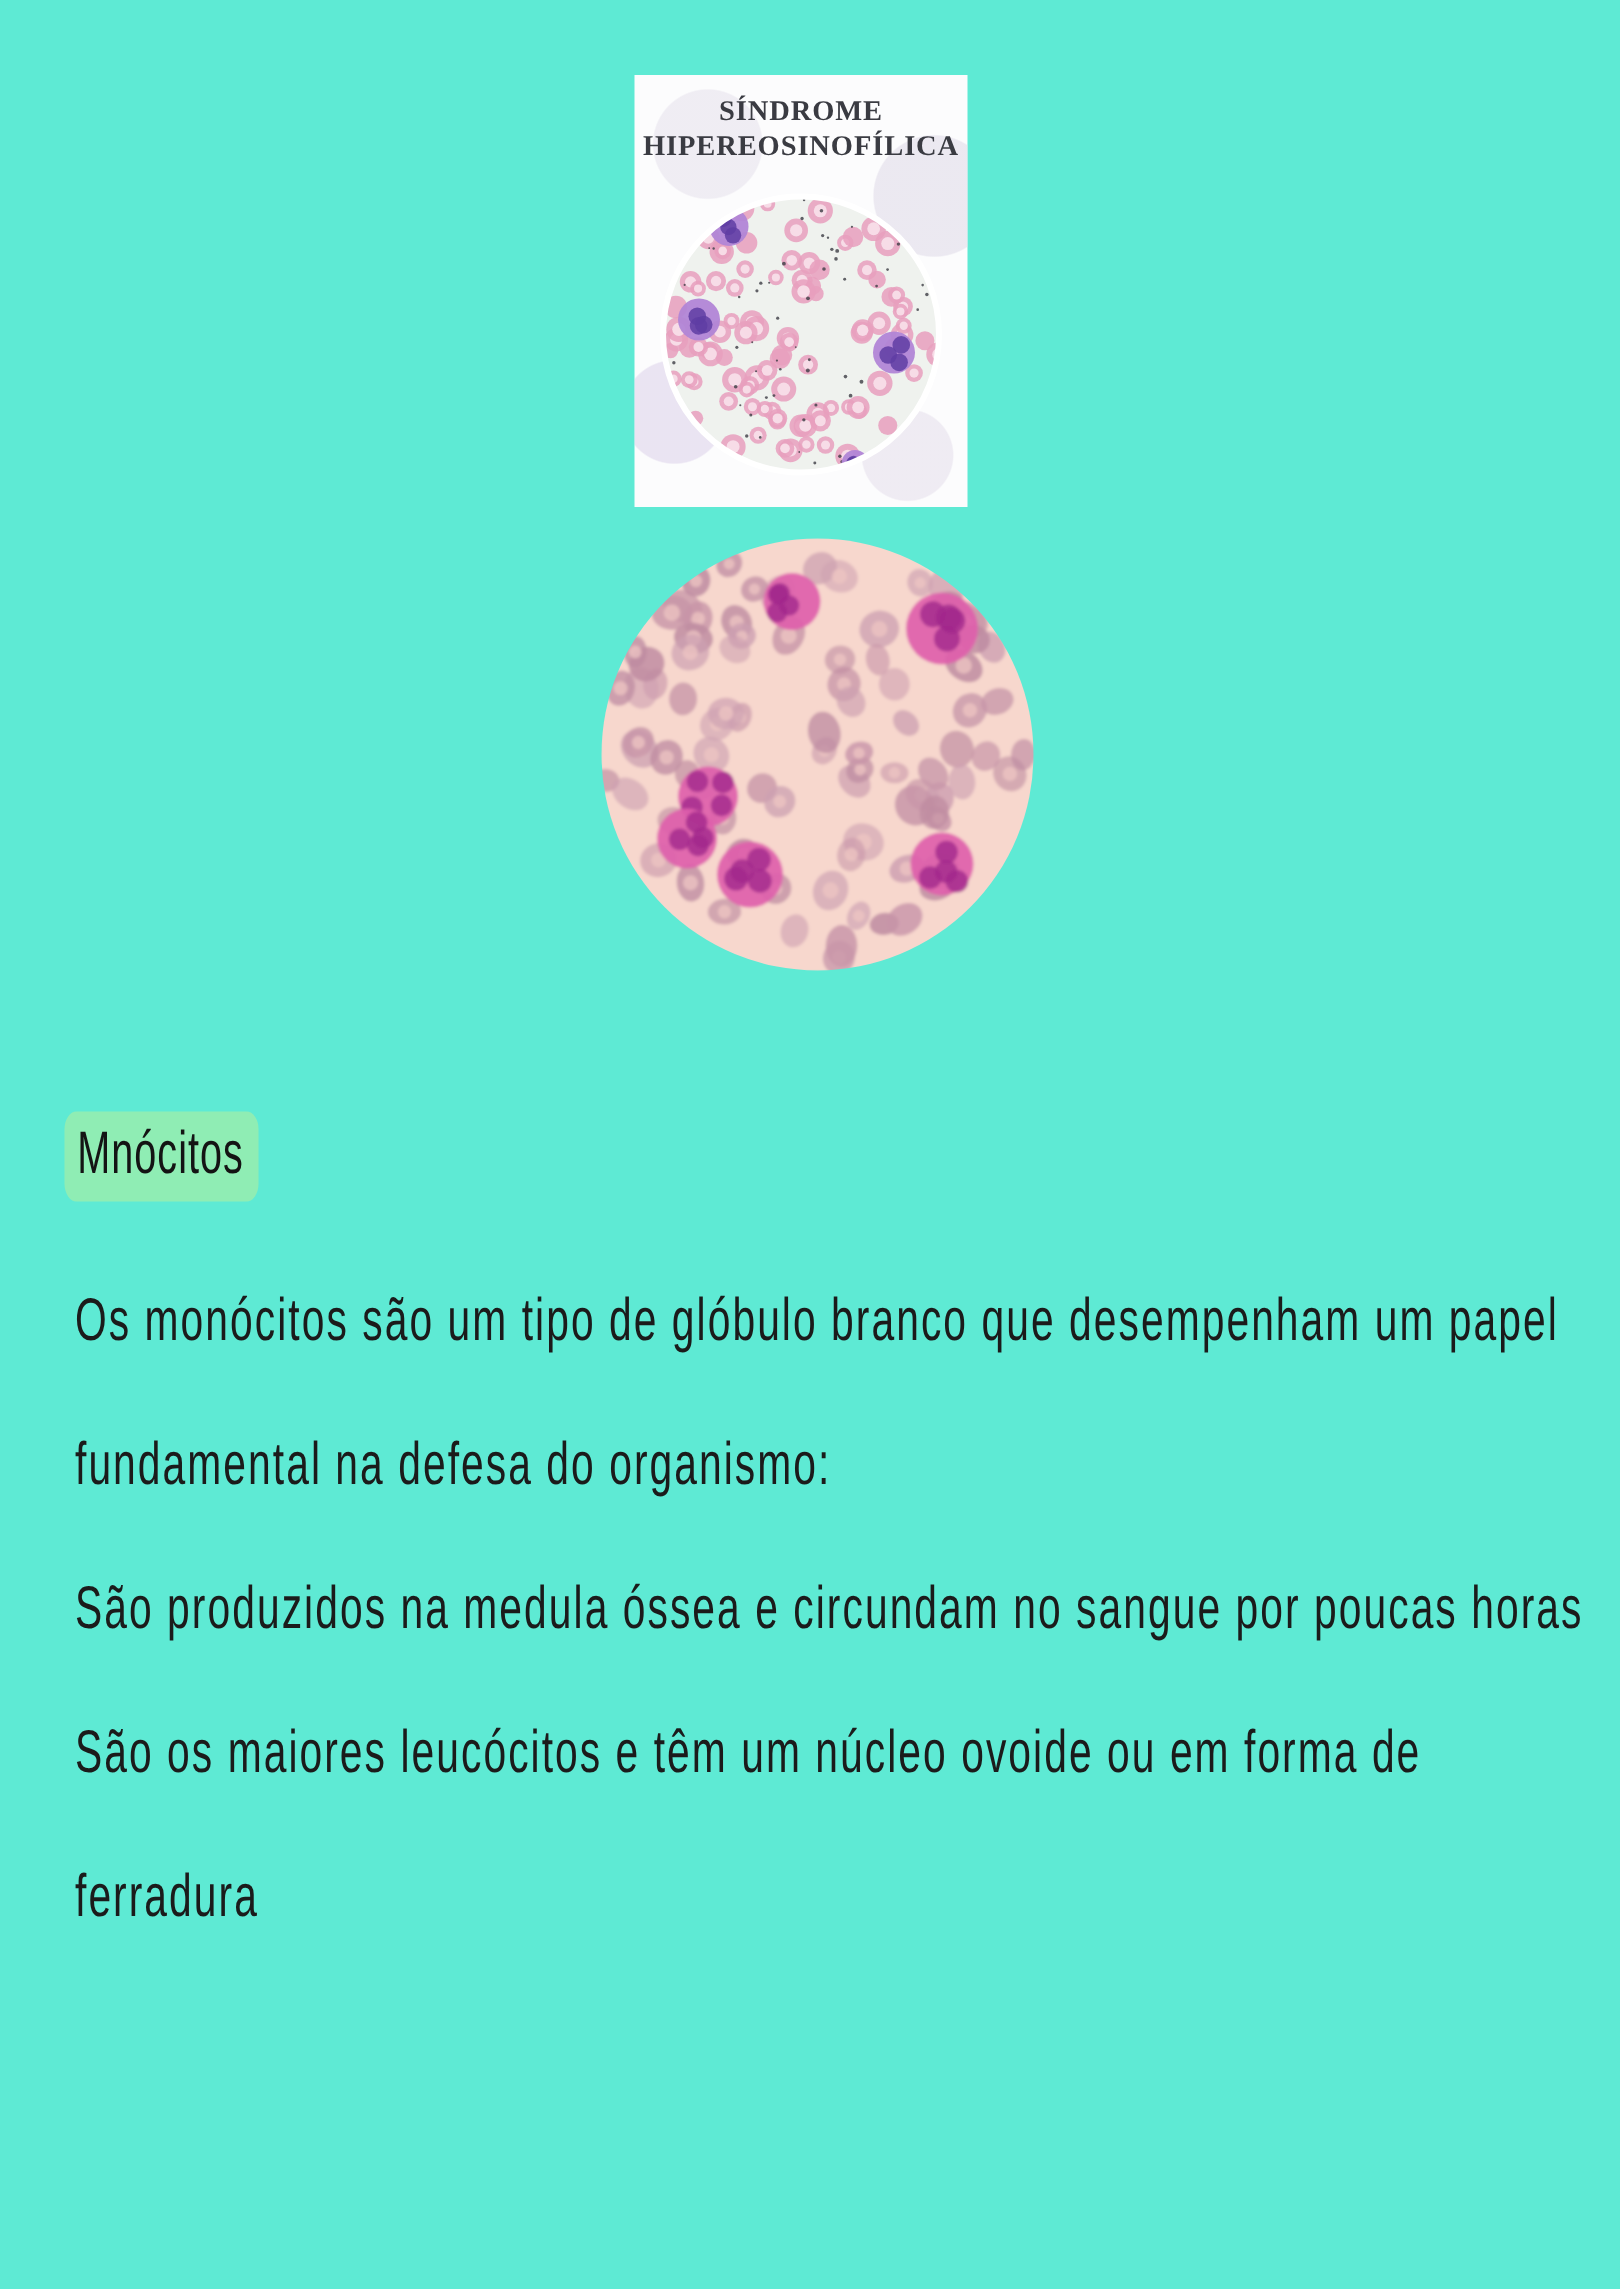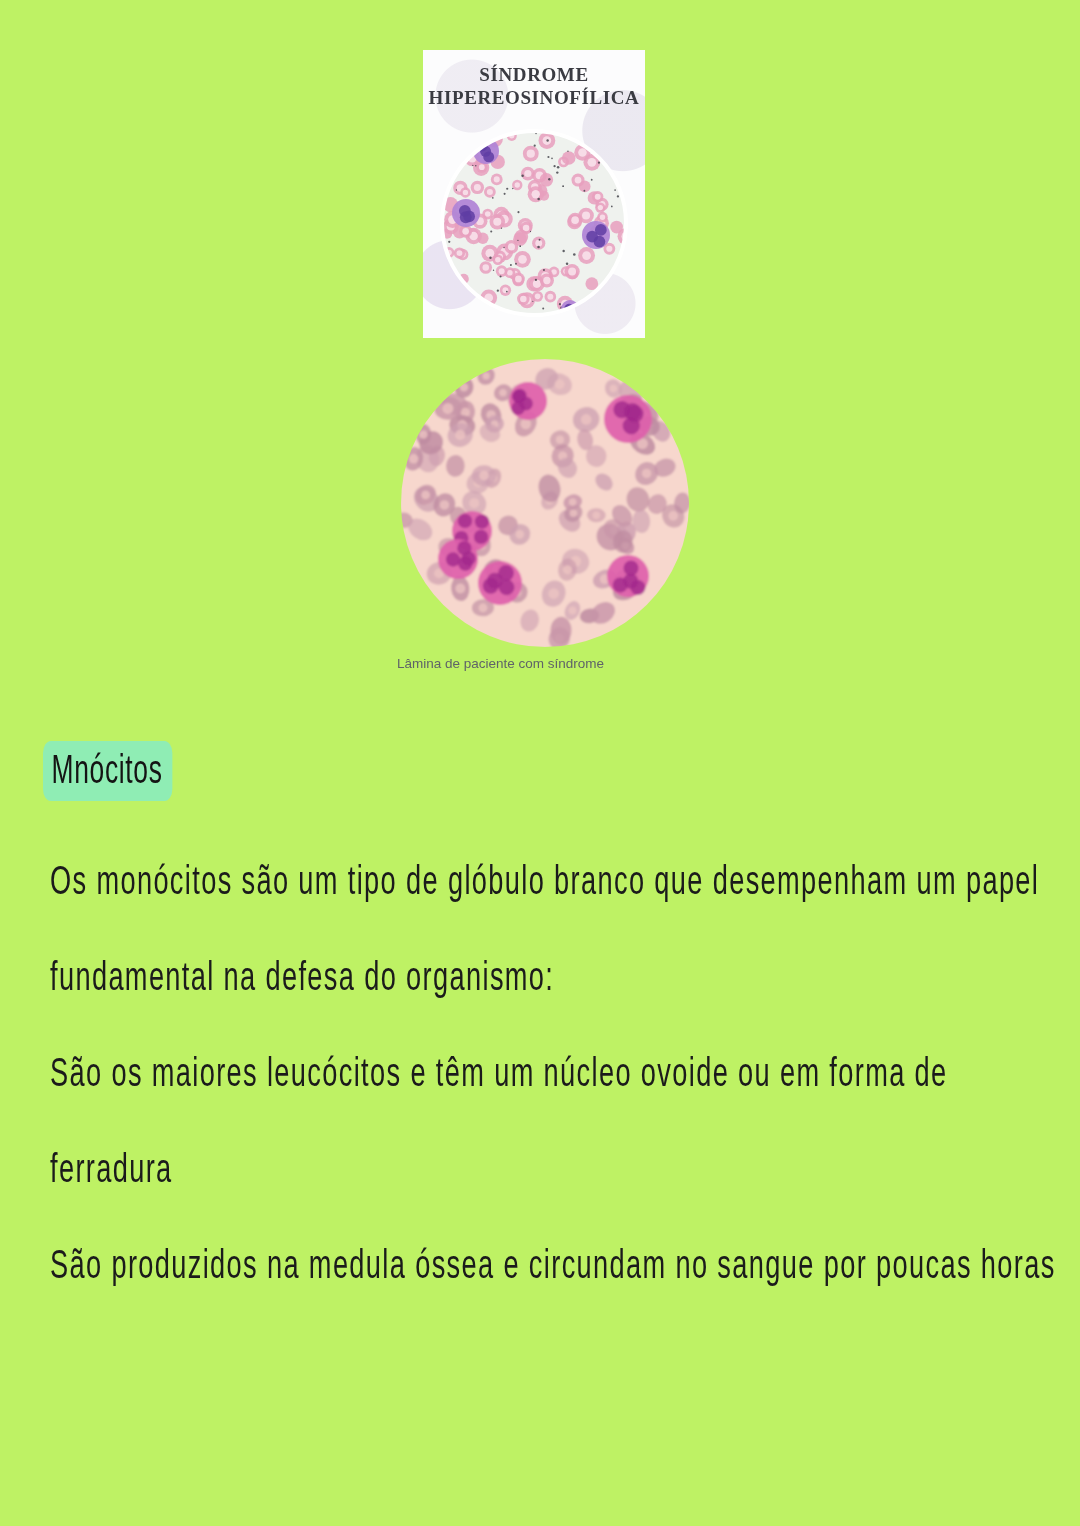--- a/index.html
+++ b/index.html
@@ -1,20 +1,20 @@
 <!DOCTYPE html>
 <html><head>
 <meta charset="utf-8">
 <style>
   html,body{margin:0;padding:0;}
   body{
     width:1080px;height:1526px;background:#ffffff;overflow:hidden;
     font-family:"Liberation Sans",sans-serif;
   }
-  .page{position:relative;width:1080px;height:1526px;background:#bef264;}
+  .page{position:relative;width:1080px;height:1526px;background:#5eead4;}
 
   
   .figure-card{
     position:absolute;left:423px;top:50px;width:222px;height:288px;
     background:
       radial-gradient(circle at 12% 78%, rgba(207,192,226,.40) 0 34px, transparent 35px),
       radial-gradient(circle at 90% 28%, rgba(222,217,231,.55) 0 40px, transparent 41px),
       radial-gradient(circle at 82% 88%, rgba(226,219,233,.50) 0 30px, transparent 31px),
       radial-gradient(circle at 22% 16%, rgba(231,227,237,.60) 0 36px, transparent 37px),
       radial-gradient(circle at 55% 55%, rgba(236,233,240,.55) 0 46px, transparent 47px),
@@ -489,34 +489,33 @@
         <circle cx="106.53729122292124" cy="229.25358363732397" r="7.92" fill="#a1288c" opacity="0.8"></circle>
         <circle cx="228" cy="218" r="21" fill="#de5fab" opacity="0.92"></circle>
         <circle cx="231.03563829920517" cy="210.07289474132605" r="7.56" fill="#a1288c" opacity="0.8"></circle>
         <circle cx="237.9419174670204" cy="229.5068682120912" r="7.56" fill="#a1288c" opacity="0.8"></circle>
         <circle cx="230.7340406169575" cy="223.1206492045292" r="7.56" fill="#a1288c" opacity="0.8"></circle>
         <circle cx="220.1511805221444" cy="226.99103568077135" r="7.56" fill="#a1288c" opacity="0.8"></circle>
       </g>
     </svg>
 
   <div class="caption">
-    <div>Lâmina de paciente com síndrome</div>
   </div>
 
   <div class="heading" style="background: rgb(143, 237, 180);">
     <span>Mnócitos</span>
   </div>
 
   <div class="content">
     <div class="para">
       <div class="line">Os monócitos são um tipo de glóbulo branco que desempenham um papel</div>
       <div class="line">fundamental na defesa do organismo:</div>
     </div>
     <div class="para">
+      <div class="line">São produzidos na medula óssea e circundam no sangue por poucas horas</div>
+    </div>
+    <div class="para">
       <div class="line">São os maiores leucócitos e têm um núcleo ovoide ou em forma de</div>
       <div class="line">ferradura</div>
     </div>
-    <div class="para">
-      <div class="line">São produzidos na medula óssea e circundam no sangue por poucas horas</div>
-    </div>
   </div>
 
 </div>
 
 </body></html>

